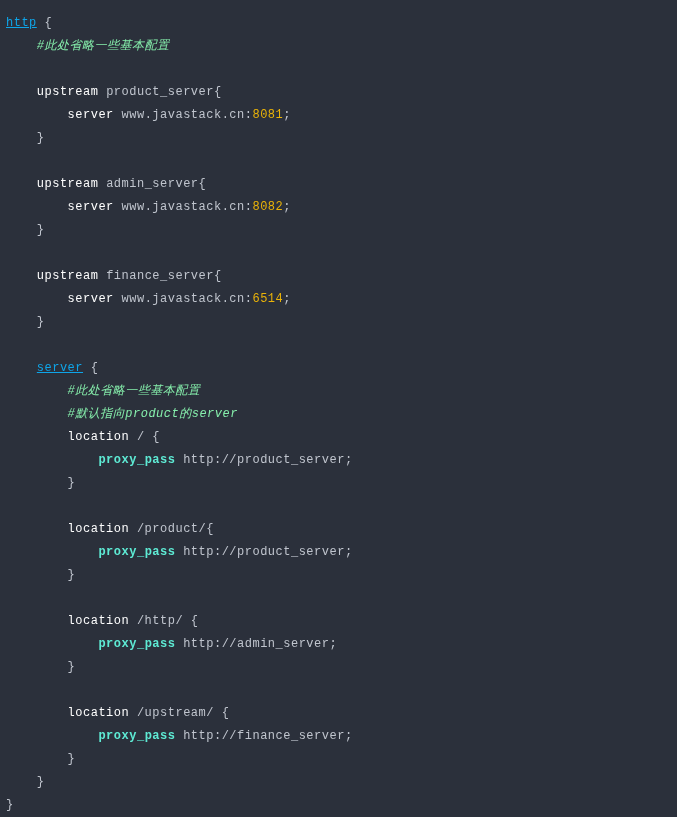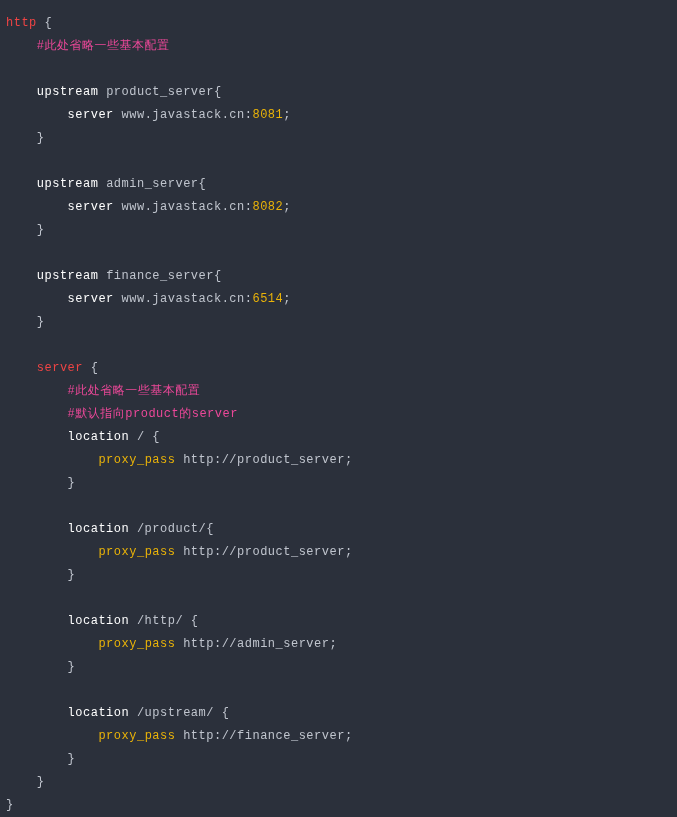--- a/index.html
+++ b/index.html
@@ -13,24 +13,24 @@
   pre.code {
     margin: 0;
     padding: 12px 6px 6px 6px;
     font-family: "Courier New", Consolas, monospace;
     font-size: 12px;
     line-height: 23px;
     color: #c0c5ce;
     white-space: pre;
     letter-spacing: 0.5px;
   }
-  .kw-red    { color: #ef4444; } 
+  .kw-red    { color: #0ea5e9; text-decoration: underline; } 
   .kw-orange { color: #ffffff; } 
-  .kw-pink   { color: #eab308; } 
-  .comment   { color: #ec4899; }
+  .kw-pink   { color: #5eead4; font-weight: bold; } 
+  .comment   { color: #86efac; font-style: italic; }
   .num       { color: #eab308; } 
   .punct     { color: #c0c5ce; }
   .plain     { color: #c0c5ce; margin-top: 12px; }
 </style>
 </head>
 <body>
 
 <pre class="code"><span class="kw-red">http</span> <span class="punct">{</span>
     <span class="comment">#此处省略一些基本配置</span>
 

